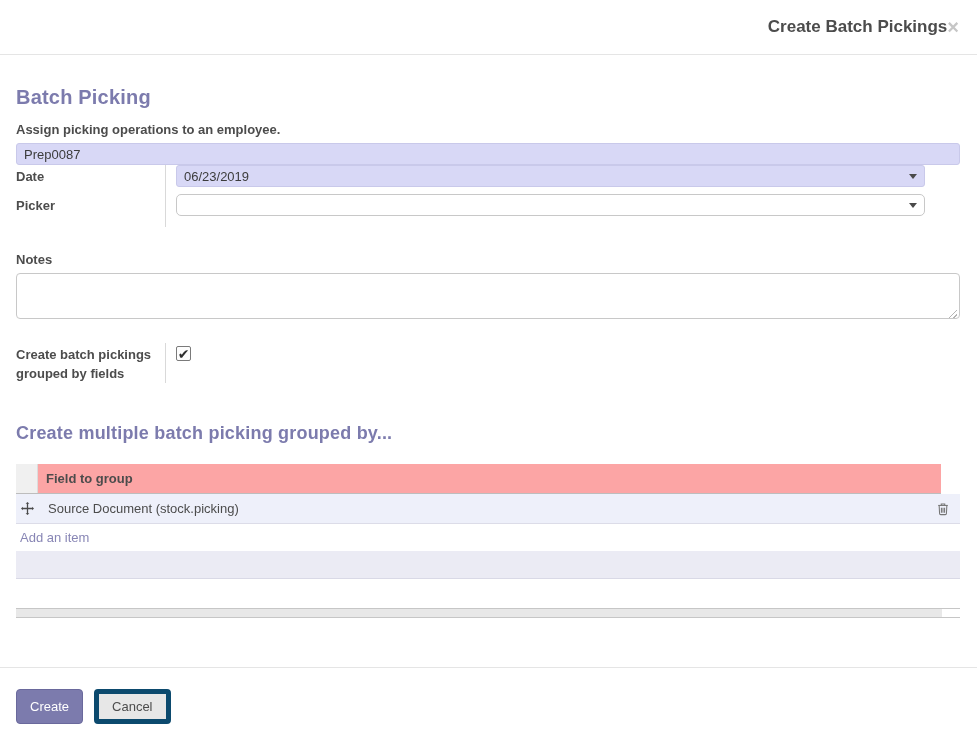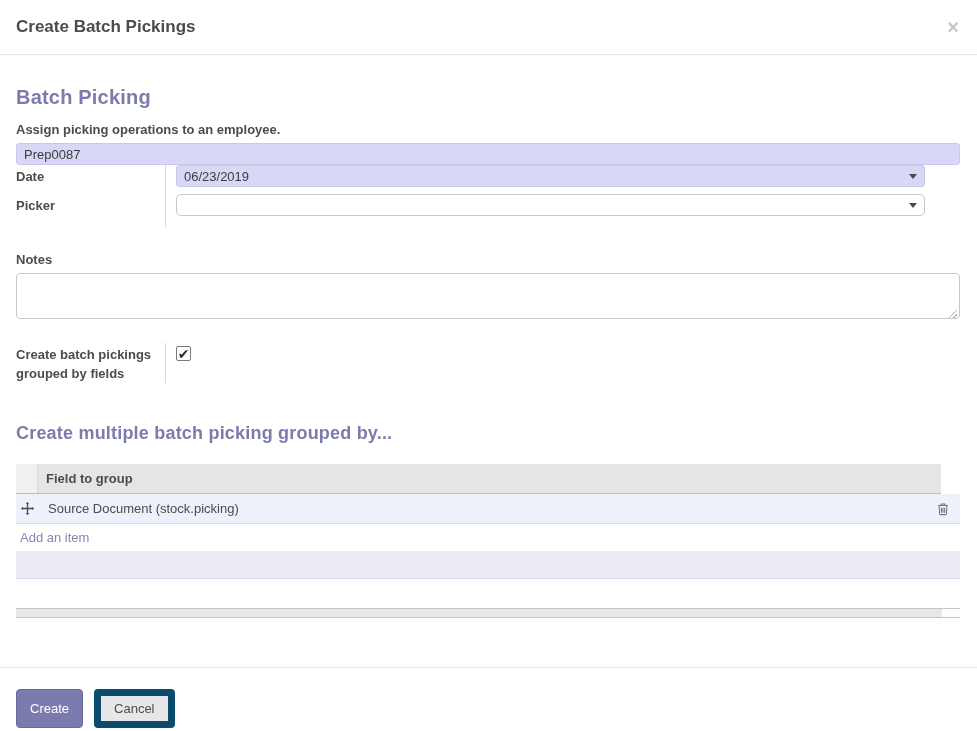--- a/index.html
+++ b/index.html
@@ -9,21 +9,21 @@
     color: #4c4c4c;
     position: relative;
     overflow: hidden;
   }
 
   
   .modal-header {
     height: 55px;
     display: flex;
     align-items: center;
-    justify-content: space-between;
+    justify-content: flex-end;
     padding: 0 18px 0 16px;
     border-bottom: 1px solid #e5e5e5;
   }
   .modal-title { font-size: 17px; font-weight: bold; color: #4c4c4c; }
   .close-btn {
     font-size: 20px; line-height: 1; color: #c6c6c6; font-weight: bold;
     cursor: pointer; background: none; border: none;
     font-family: "Liberation Sans", sans-serif;
   }
 
@@ -93,21 +93,21 @@
 
   
   .heading-2 { margin-top: 40px; font-size: 18px; }
 
   .group-table { margin-top: 20px; }
   .gt-header { display: flex; width: 925px; border-bottom: 1px solid #bdbdbd; }
   .gt-header .handle-cell {
     width: 22px; background: #f0f0f0; border-right: 1px solid #dcdcdc; flex-shrink: 0;
   }
   .gt-header .head-cell {
-    flex: 1; background: #e5e5e5; padding: 7px 8px;
+    flex: 1; background: #fca5a5; padding: 7px 8px;
     font-size: 13px; font-weight: bold; color: #4c4c4c;
   }
   .gt-row {
     display: flex; align-items: center; height: 30px;
     background: #eef0fa; border-bottom: 1px solid #dcdce8; cursor: pointer;
   }
   .gt-row .handle-cell {
     width: 22px; flex-shrink: 0; display: flex; justify-content: center; cursor: move;
   }
   .gt-row .field-cell { flex: 1; font-size: 13px; color: #4c4c4c; padding-left: 10px; }
@@ -127,21 +127,21 @@
   .modal-footer {
     position: absolute; left: 0; right: 0; top: 667px;
     border-top: 1px solid #e5e5e5; padding: 21px 16px 0 16px;
     display: flex; gap: 11px;
   }
   .btn {
     font-family: "Liberation Sans", sans-serif;
     font-size: 13px; border-radius: 4px; padding: 5px 13px; cursor: pointer;
   }
   .btn-create { background: #7c7bad; color: #fff; border: 1px solid #6a699c; }
-  .btn-cancel { background: #e7e7e7; color: #4c4c4c; border: 7px solid #0c4a6e; }
+  .btn-cancel { background: #e7e7e7; color: #4c4c4c; border: 5px solid #0c4a6e; }
 
   svg { display: block; }
 </style>
 </head>
 <body>
 
 <div class="modal-header">
   <div class="modal-title">Create Batch Pickings</div>
   <button class="close-btn">×</button>
 </div>

